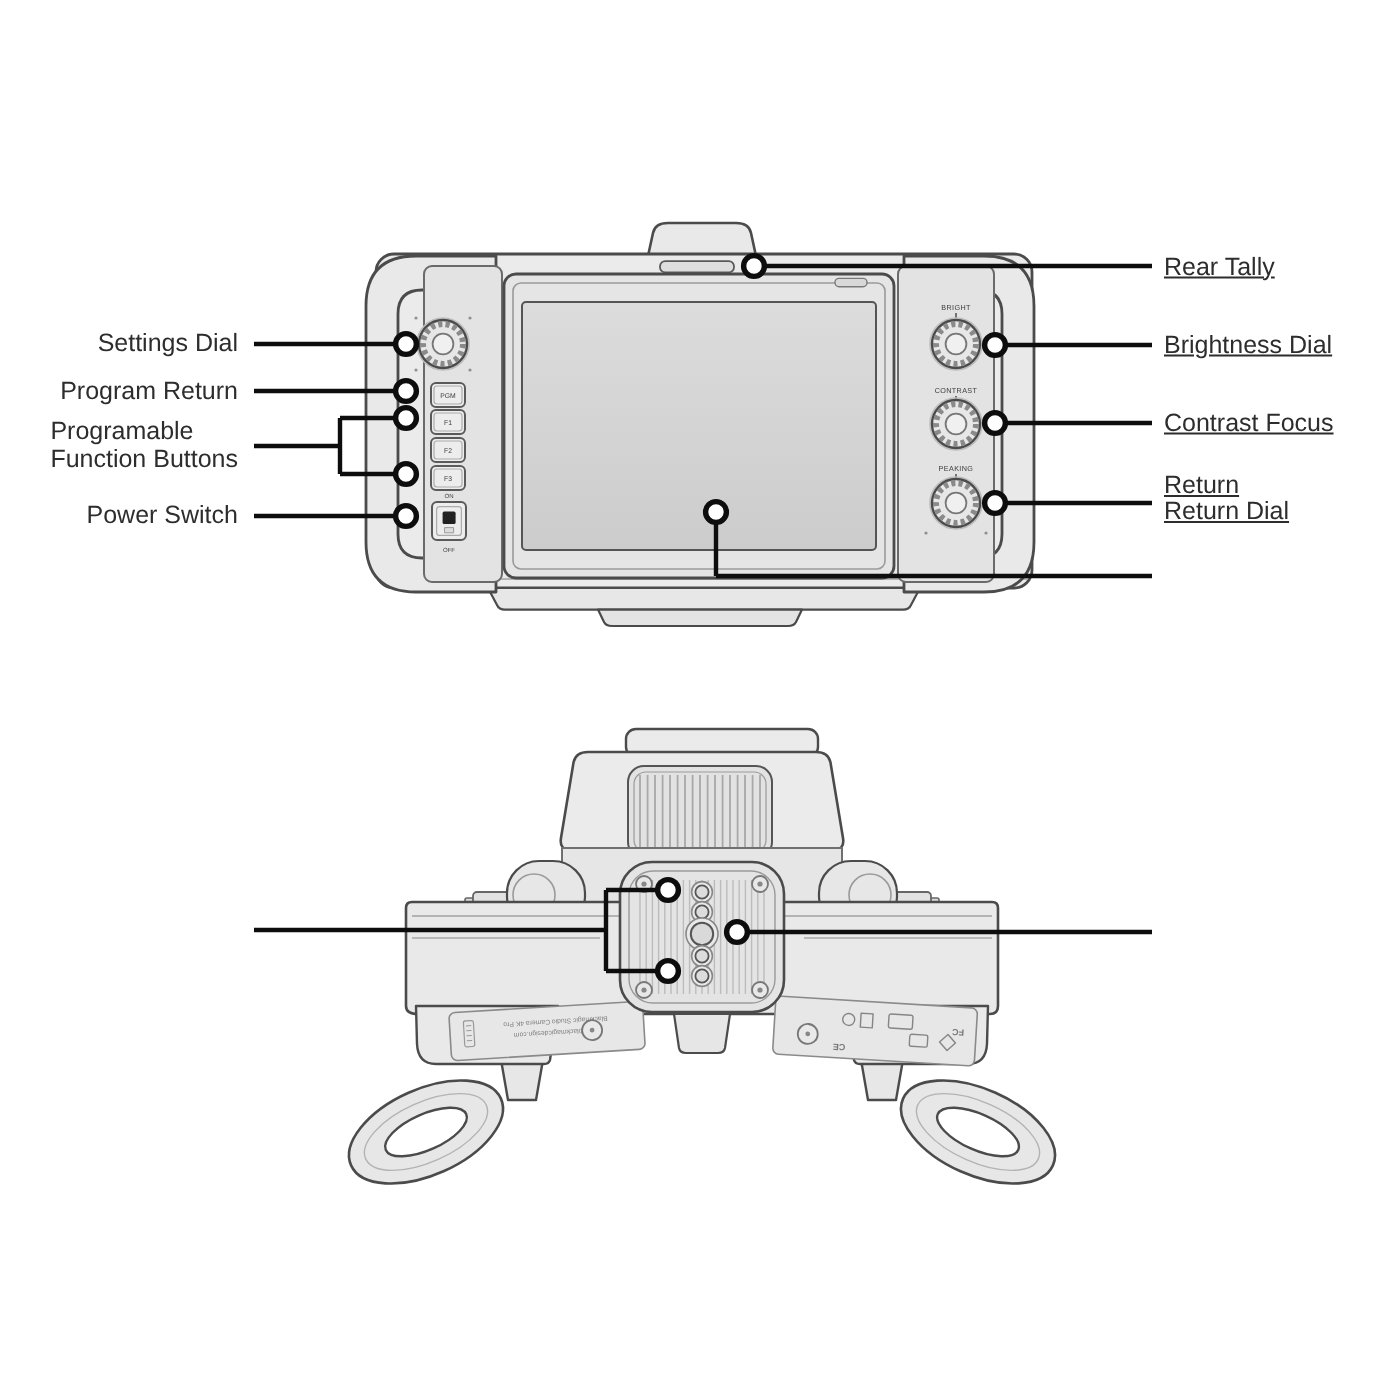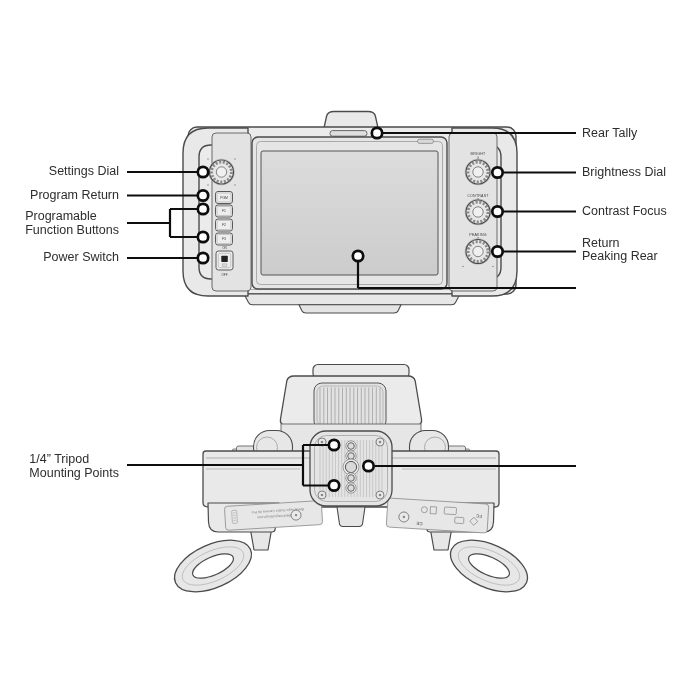--- a/index.html
+++ b/index.html
@@ -2,21 +2,21 @@
 <html><head>
 <meta charset="utf-8">
 <style>
   html,body{margin:0;padding:0;background:#ffffff;}
   .stage{position:relative;width:700px;height:700px;background:#ffffff;
          font-family:"Liberation Sans",sans-serif;overflow:hidden;}
   .stage svg{position:absolute;left:0;top:0;}
   .lbl{position:absolute;transform:translateY(-50%);font-size:12.5px;
        line-height:13.5px;color:#2d2d2d;white-space:nowrap;}
   .lbl.left{right:581px;text-align:left;}
-  .lbl.right{left:582px;text-align:left;}
+  .lbl.right{left:582px;text-align:left;text-decoration:underline;}
   text{font-family:"Liberation Sans",sans-serif;}
 </style>
 </head>
 <body>
 
 <div class="stage">
 
 <svg width="700" height="700" viewBox="0 0 700 700">
   <defs>
     <linearGradient id="scr" x1="0" y1="0" x2="0" y2="1">
@@ -263,35 +263,31 @@
       <div></div>
 </div>
 <div class="lbl left" style="top:223px">
   <div>Programable</div>
       <div>Function Buttons</div>
 </div>
 <div class="lbl left" style="top:258px">
   <div>Power Switch</div>
       <div></div>
 </div>
-<div class="lbl left" style="top:466px">
-  <div>1/4” Tripod</div>
-      <div>Mounting Points</div>
-</div>
 
 <div class="lbl right" style="top:133.5px">
   <div>Rear Tally</div>
       <div></div>
 </div>
 <div class="lbl right" style="top:172.5px">
   <div>Brightness Dial</div>
       <div></div>
 </div>
 <div class="lbl right" style="top:211.5px">
   <div>Contrast Focus</div>
       <div></div>
 </div>
 <div class="lbl right" style="top:249.5px">
   <div>Return</div>
-      <div>Peaking Rear</div>
+      <div>Return Dial</div>
 </div>
 
 </div>
 
 </body></html>

